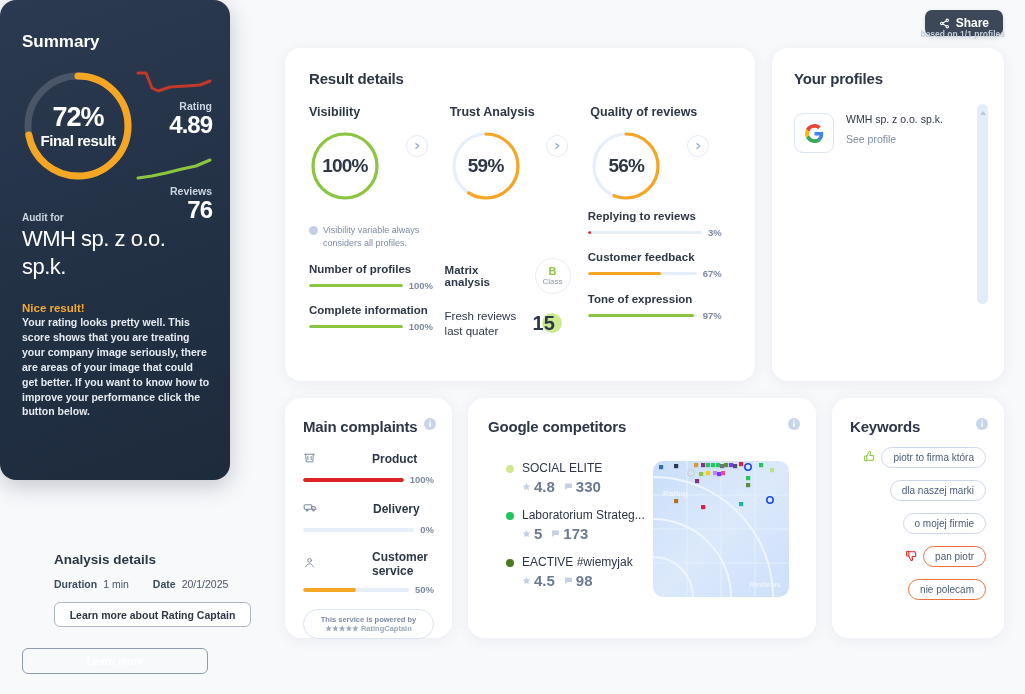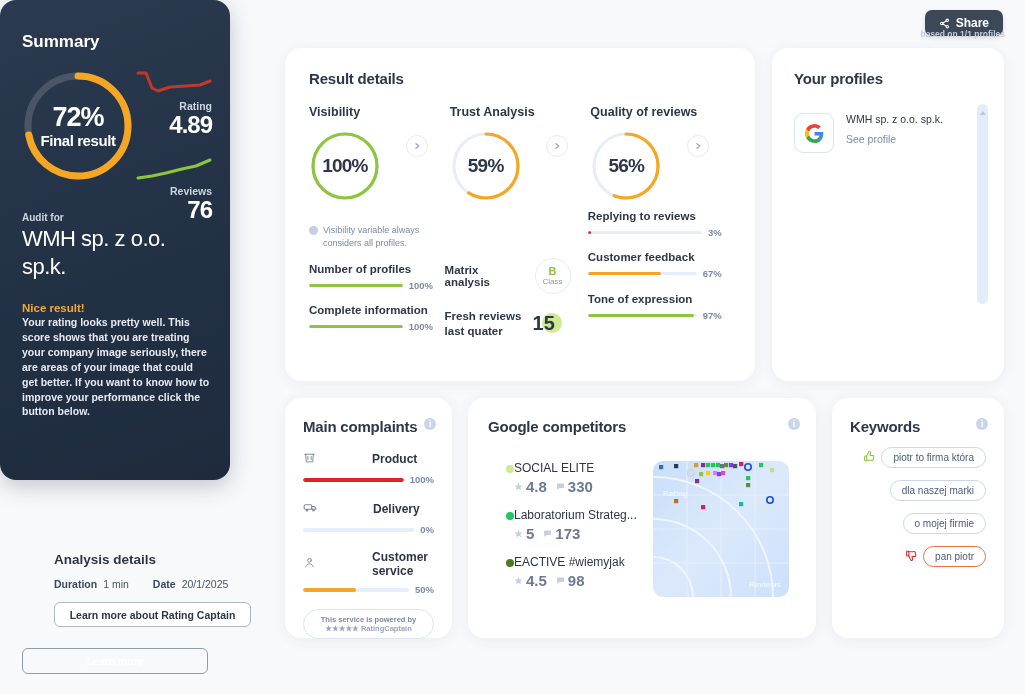--- a/index.html
+++ b/index.html
@@ -109,21 +109,21 @@
   .mid-col { width:150px; position:relative; }
   .matrix-row { display:flex; align-items:center; gap:10px; margin-top:52px;}
   .matrix-lbl { font-size:11.5px; font-weight:700; color:#2d3748; width:80px;}
   .class-badge {
     width:36px;height:36px;border-radius:50%;border:1px solid #e6ecf6;
     display:flex;flex-direction:column;align-items:center;justify-content:center;line-height:1;
   }
   .class-letter { font-size:11px; font-weight:700; color:#8cc63f; }
   .class-word { font-size:8px; color:#8a98ad; margin-top:1px;}
   .fresh-row { display:flex; align-items:center; gap:8px; margin-top:15px;}
-  .fresh-lbl { font-size:11.5px; font-weight:700; color:#2d3748; width:80px; line-height:1.3;}
+  .fresh-lbl { font-size:11.5px; font-weight:400; color:#2d3748; width:80px; line-height:1.3;}
   .fresh-num { position:relative; font-size:20px; font-weight:700; color:#2d3748; }
   .fresh-blob { position:absolute; right:-7px; top:1px; width:20px;height:20px;border-radius:50%;background:#cdea90; z-index:0;}
   .fresh-num span { position:relative; z-index:1; }
 
   .right-col { width:150px; }
 
   
   .profiles { left:772px; top:48px; width:232px; height:333px; padding:22px 22px; }
   .profile-row { display:flex; gap:12px; align-items:flex-start; margin-top:26px;}
   .g-tile {
@@ -149,21 +149,21 @@
     margin-top:14px; height:30px; border:1px solid #dbe4f2; border-radius:16px;
     display:flex;flex-direction:column;align-items:center;justify-content:center; line-height:1.2;
   }
   .pw1 { font-size:7.5px; color:#7b8aa3; font-weight:700;}
   .pw2 { font-size:7.5px; color:#9aa7bd; font-weight:700;}
 
   
   .competitors { left:468px; top:398px; width:348px; height:240px; padding:20px 20px; }
   .comp-body { display:flex; margin-top:26px; }
   .comp-list { width:165px; padding-left:18px;}
-  .comp-item { display:flex; gap:0; margin-bottom:13px;}
+  .comp-item { display:flex; gap:8px; margin-bottom:13px;}
   .comp-dot { flex:0 0 auto; width:8px;height:8px;border-radius:50%; margin-top:4px;}
   .comp-name { font-size:12px; color:#2d3748; white-space:nowrap;}
   .comp-stats { display:flex; gap:9px; align-items:center; margin-top:3px; font-size:15px; color:#6b7a94; font-weight:700;}
   .comp-stats span { display:flex; align-items:center; gap:3px;}
   .matrix-box {
     width:136px;height:136px;border-radius:10px; position:relative; overflow:hidden;
     background:linear-gradient(135deg,#c9defa 0%,#dce9fb 50%,#cddffb 100%);
   }
   .mx-label { position:absolute; font-size:8px; font-weight:700; color:#eef4fd;}
 
@@ -553,16 +553,19 @@
         <div class="kw-row">
           <div class="kw-pill">o mojej firmie</div>
         </div>
         <div class="kw-row">
           <span><svg width="13" height="13" viewBox="0 0 24 24" fill="none" stroke="#e02424" stroke-width="1.9" stroke-linecap="round" stroke-linejoin="round">
               <path d="M7 13V4H4a1 1 0 0 0-1 1v7a1 1 0 0 0 1 1z"></path>
               <path d="M7 13l4 8a2 2 0 0 0 3-2l-1-5h5a2 2 0 0 0 2-2.3l-1-5A2 2 0 0 0 16 5H7"></path>
             </svg></span>
           <div class="kw-pill neg">pan piotr</div>
         </div>
+        <div class="kw-row">
+          <div class="kw-pill neg">nie polecam</div>
+        </div>
       </div>
   </div>
 
 </div>
 
 </body></html>

